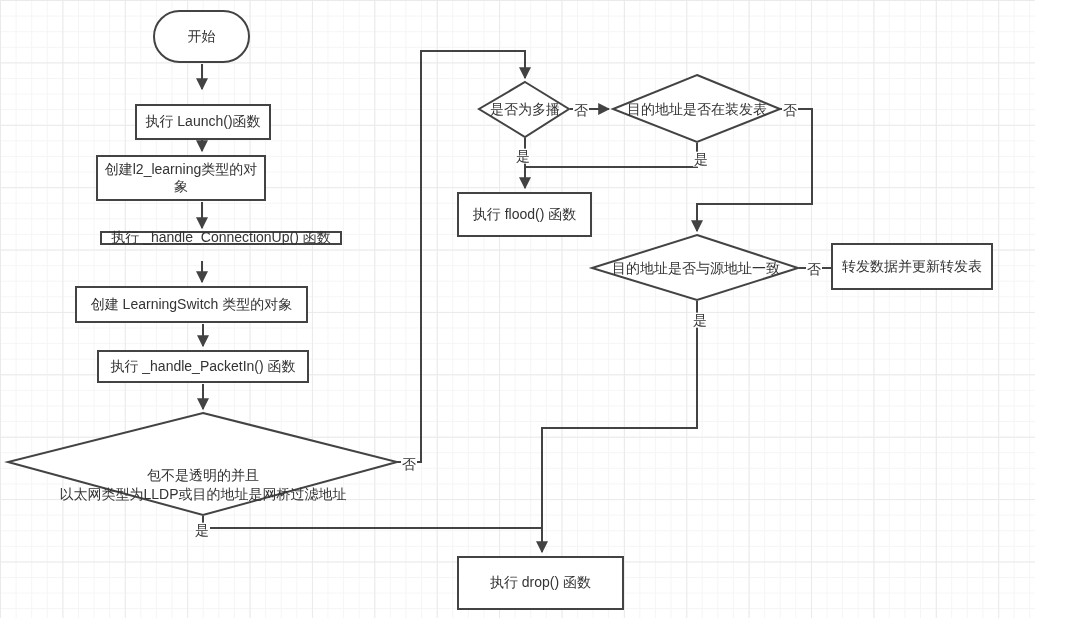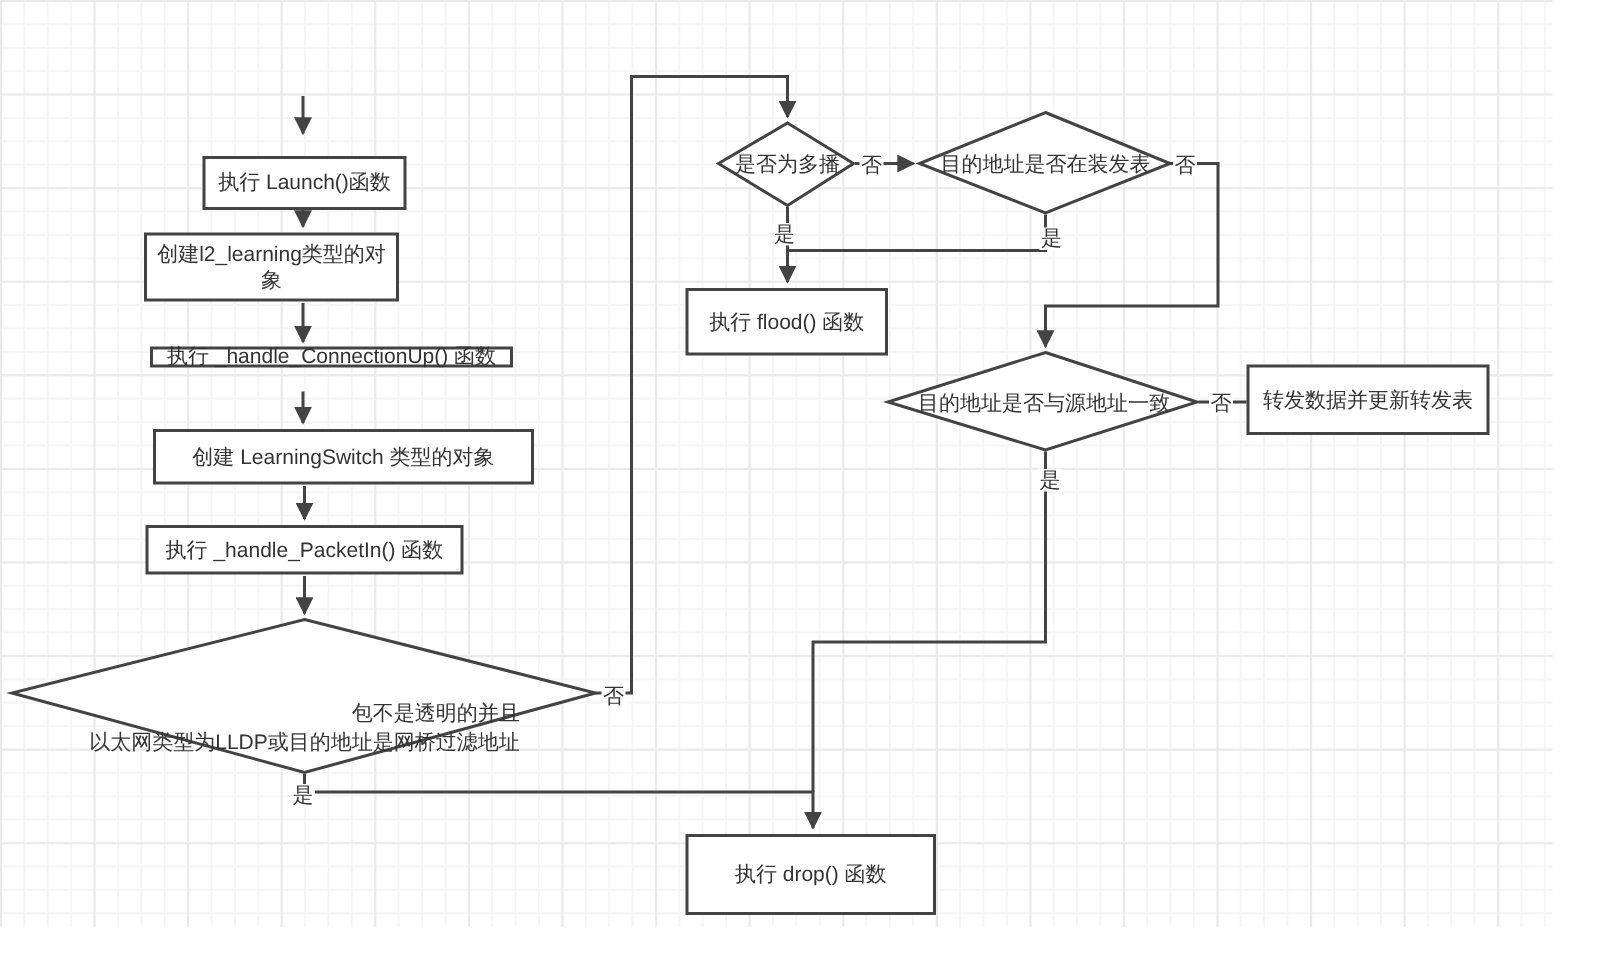--- a/index.html
+++ b/index.html
@@ -38,21 +38,21 @@
     font-size: 14px;
     line-height: 1.25;
     color: #333333;
   }
   .terminator { border-radius: 27px; }
   .dlabel {
     position: absolute;
     display: flex;
     align-items: center;
     justify-content: center;
-    text-align: right;
+    text-align: center;
     font-size: 14px;
     line-height: 1.35;
     color: #333333;
     white-space: pre-line;
     pointer-events: none;
   }
   .elabel {
     position: absolute;
     transform: translate(-50%, -50%);
     background: #ffffff;
@@ -98,28 +98,29 @@
     <path d="M799 268 H851" stroke="#434343" stroke-width="2" fill="none" marker-end="url(#arrow)"></path>
 
     <path d="M697 301 V428 H542 V528" stroke="#434343" stroke-width="2" fill="none"></path>
 
     <polygon points="203,413 397,462 203,515 8,462" fill="#ffffff" stroke="#434343" stroke-width="2"></polygon>
     <polygon points="525,82 569,109 525,137 479,109" fill="#ffffff" stroke="#434343" stroke-width="2"></polygon>
     <polygon points="697,75 780,109 697,142 613,109" fill="#ffffff" stroke="#434343" stroke-width="2"></polygon>
     <polygon points="697,235 798,268 697,300 592,268" fill="#ffffff" stroke="#434343" stroke-width="2"></polygon>
   </svg>
 
+  <div class="node terminator" style="left:153px; top:10px; width:97px; height:53px">开始</div>
 
   <div class="node" style="left:135px; top:104px; width:136px; height:36px">执行 Launch()函数</div>
 
   <div class="node" style="left:96px; top:155px; width:170px; height:46px">创建l2_learning类型的对象</div>
 
   <div class="node" style="left:100px; top:231px; width:242px; height:14px">执行 _handle_ConnectionUp() 函数</div>
 
-  <div class="node" style="left:102px; top:286px; width:254px; height:37px">创建 LearningSwitch 类型的对象</div>
+  <div class="node" style="left:75px; top:286px; width:233px; height:37px">创建 LearningSwitch 类型的对象</div>
 
   <div class="node" style="left:97px; top:350px; width:212px; height:33px">执行 _handle_PacketIn() 函数</div>
 
   <div class="node" style="left:457px; top:192px; width:135px; height:45px">执行 flood() 函数</div>
 
   <div class="node" style="left:831px; top:243px; width:162px; height:47px">转发数据并更新转发表</div>
 
   <div class="node" style="left:457px; top:556px; width:167px; height:54px">执行 drop() 函数</div>
 
   <div class="dlabel" style="left:18px; top:462px; width:370px; height:46px">包不是透明的并且

